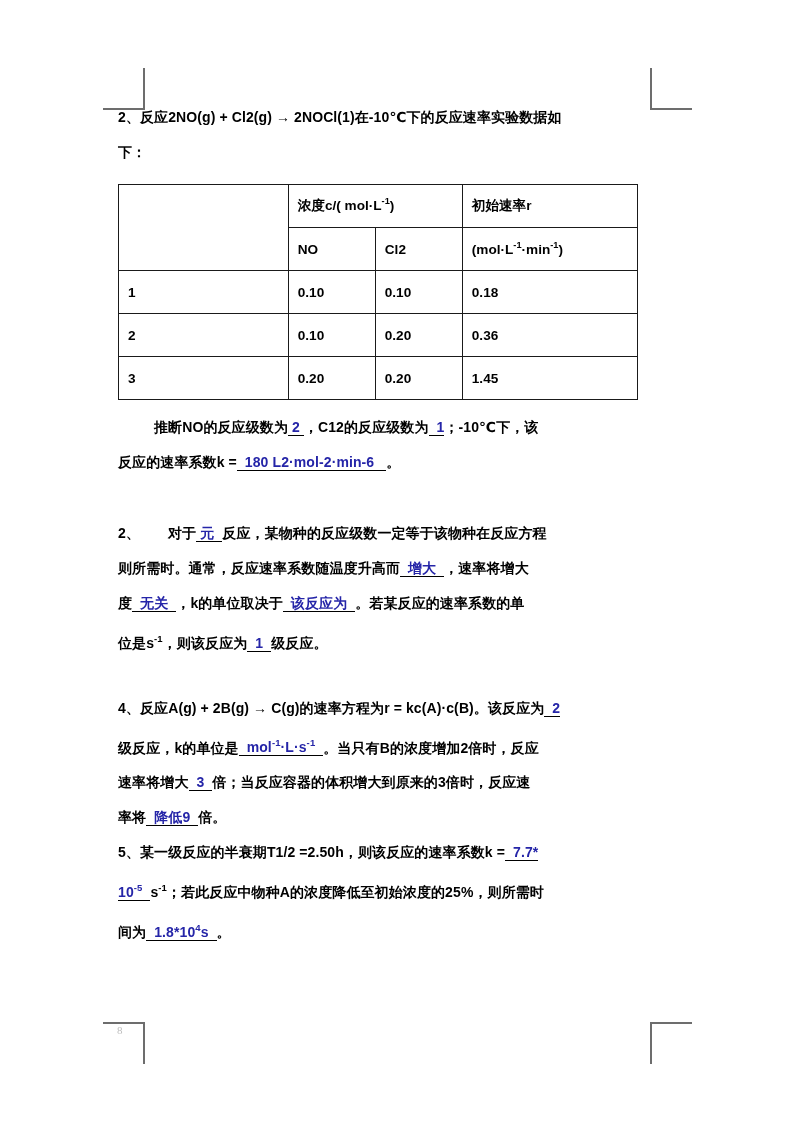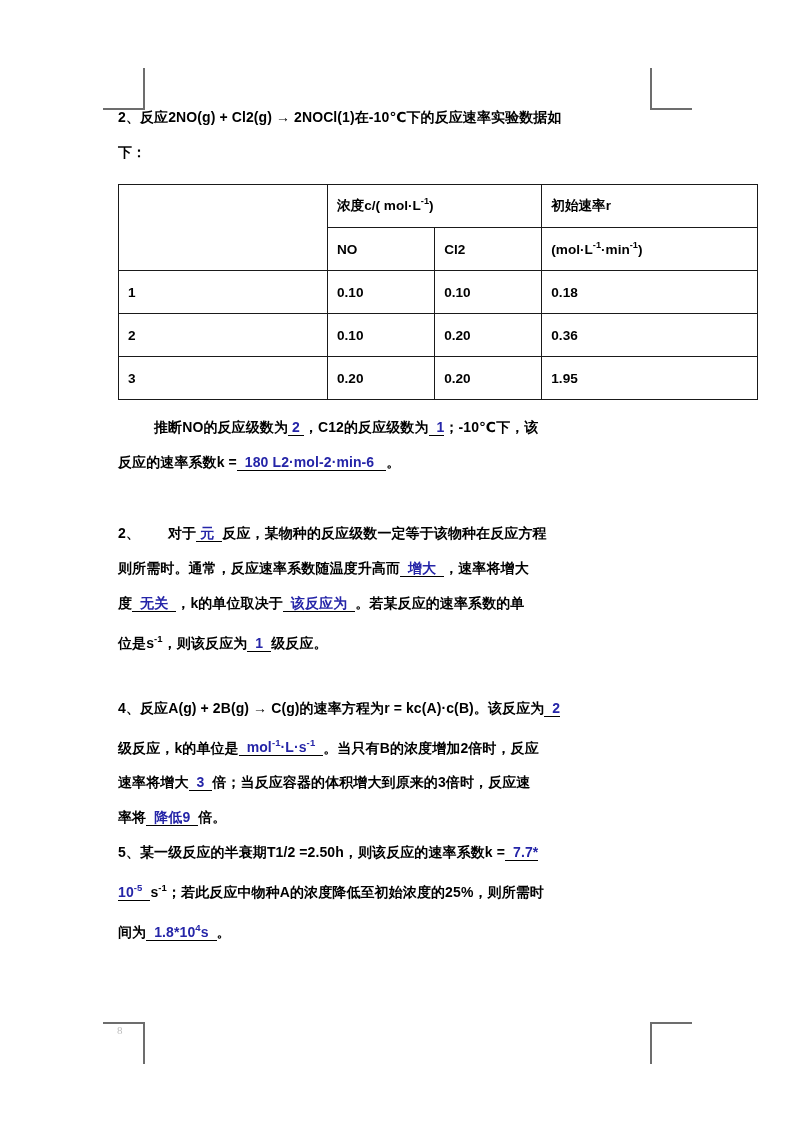--- a/index.html
+++ b/index.html
@@ -85,21 +85,21 @@
   }
   sup, sub {
     font-size: 0.68em;
     font-weight: bold;
   }
   sup { vertical-align: super; }
 
   
   table.data {
     border-collapse: collapse;
-    width: 640px;
+    width: 520px;
     margin-top: 14px;
     margin-bottom: 10px;
     table-layout: fixed;
     border-radius: 30px;
   }
   table.data td {
     border: 1.3px solid #1a1a1a;
     font-size: 13.6px;
     font-weight: bold;
     color: #000;
@@ -158,21 +158,21 @@
         <tr>
           <td class="c0">2</td>
           <td class="c1">0.10</td>
           <td class="c2">0.20</td>
           <td class="c3">0.36</td>
         </tr>
         <tr>
           <td class="c0">3</td>
           <td class="c1">0.20</td>
           <td class="c2">0.20</td>
-          <td class="c3">1.95</td>
+          <td class="c3">1.45</td>
         </tr>
       </tbody>
     </table>
 
     <div class="para">
       <span style="display:inline-block;width:36px;"></span><span>推断NO的反应级数为</span><span class="u-black">&nbsp;<span class="blue">2</span>&nbsp;</span><span>，C12的反应级数为</span><span class="u-black">&nbsp;&nbsp;<span class="blue">1</span></span><span>；-10℃下，该</span><br>
       <span>反应的速率系数k =</span><span class="u-black">&nbsp;&nbsp;<span class="blue">180 L2·mol-2·min-6</span>&nbsp;&nbsp;&nbsp;</span><span>。</span>
     </div>
 
     <div class="spacer-lg"></div>

